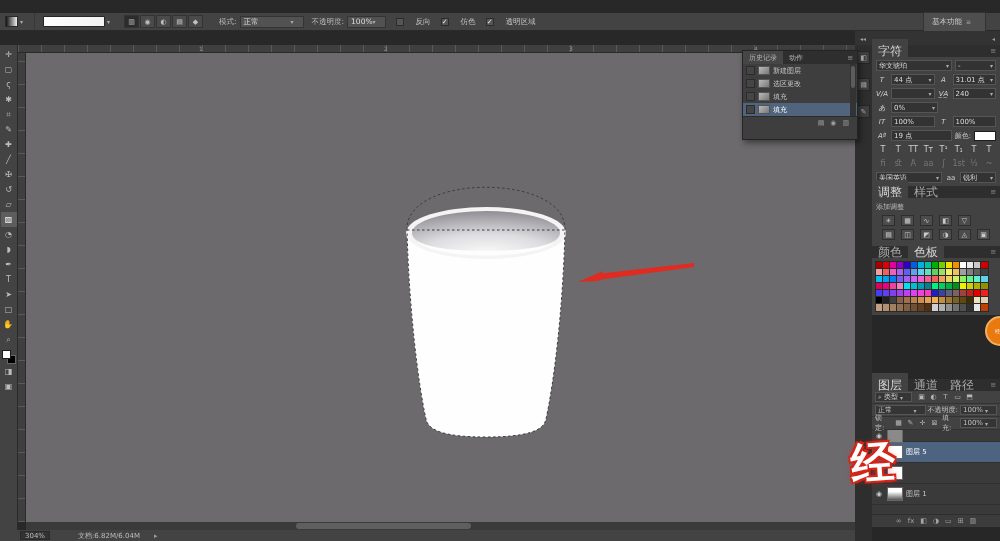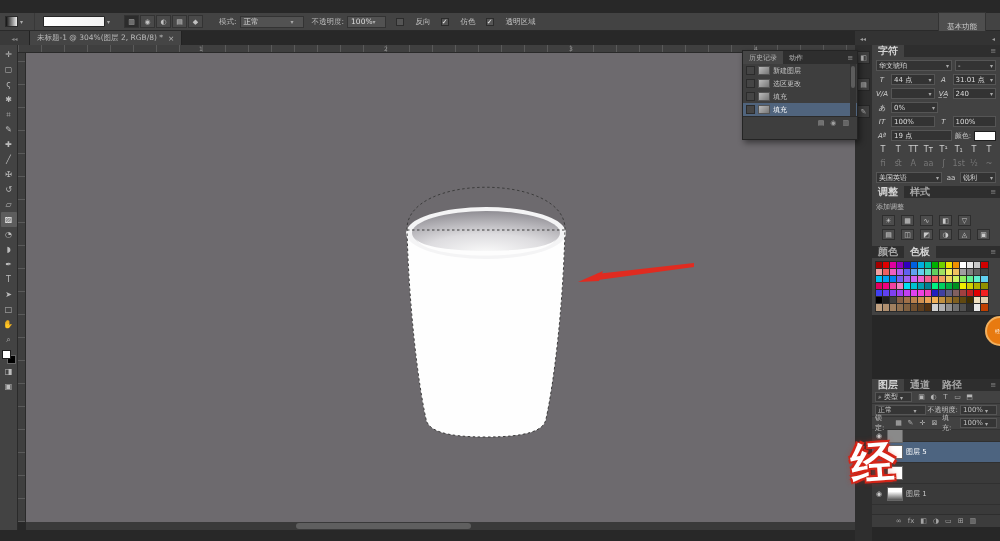--- a/index.html
+++ b/index.html
@@ -22,21 +22,21 @@
   .grad-preview { width:62px; height:11px; background:linear-gradient(90deg,#ffffff,#f2f2f2); border:1px solid #262626; border-radius:1px; margin:0 2px 0 8px; }
   .dd-arrow { color:#aaa; font-size:6px; margin-right:6px; }
   .gradtype-row { display:flex; gap:1px; margin:0 8px; }
   .gt-btn { width:15px; height:13px; background:#4a4a4a; border:1px solid #333; color:#c0c0c0; font-size:7px; display:flex; align-items:center; justify-content:center; }
   .gt-btn.sel { background:#2c2c2c; }
   .ob-label { color:#b9b9b9; margin:0 3px 0 8px; }
   .ob-select { background:#525252; border:1px solid #333; height:12px; min-width:64px; padding:0 3px; display:flex; align-items:center; justify-content:space-between; color:#ddd; }
   .ob-select.small { min-width:34px; }
   .ob-check { display:flex; align-items:center; gap:12px; margin-left:10px; color:#c2c2c2; }
   .cb { width:8px; height:8px; border:1px solid #2c2c2c; background:#555; font-size:7px; line-height:7px; color:#eee; text-align:center; }
-  .workspace { margin-left:auto; margin-right:14px; background:#4e4e4e; border:1px solid #333; height:13px; padding:9px 8px; display:flex; align-items:center; gap:4px; color:#ccc;flex-direction:column; }
+  .workspace { margin-left:auto; margin-right:14px; background:#4e4e4e; border:1px solid #333; height:13px; padding:9px 8px; display:flex; align-items:center; gap:4px; color:#ccc; }
 
   
   .tabbar { position:absolute; left:0; top:31px; width:855px; height:14px; background:#282828; display:flex; align-items:flex-end; }
   .tb-corner { width:30px; height:14px; background:#3a3a3a; border-right:1px solid #222; display:flex; align-items:center; justify-content:center; color:#888; font-size:6px; }
   .doc-tab { height:14px; background:#454545; color:#b9b9b9; font-size:7.5px; display:flex; align-items:center; gap:5px; padding:0 7px; border-right:1px solid #222; }
   .dock-header { position:absolute; left:855px; top:31px; width:145px; height:14px; background:#333; display:flex; align-items:center; justify-content:space-between; padding:0 5px; color:#9a9a9a; font-size:6px; }
 
   
   .toolbar { position:absolute; left:0; top:45px; width:18px; height:485px; background:#434343; border-right:1px solid #2a2a2a; display:flex; flex-direction:column; align-items:center; padding-top:2px; }
   .tool { width:16px; height:15px; display:flex; align-items:center; justify-content:center; color:#bdbdbd; font-size:8px; }
@@ -74,21 +74,21 @@
   .hp-ic { width:12px; height:9px; border:1px solid #555; background:linear-gradient(135deg,#bbb,#777); }
   .hp-scroll { position:absolute; right:1px; top:0; width:6px; height:52px; background:#333; }
   .hp-scroll i { display:block; width:4px; height:22px; margin:2px auto 0; background:#5c5c5c; border-radius:2px; }
   .hp-foot { height:13px; border-top:1px solid #2b2b2b; display:flex; align-items:center; justify-content:flex-end; gap:6px; padding-right:8px; color:#9f9f9f; font-size:7px; }
 
   
   .dock-strip { position:absolute; left:855px; top:45px; width:17px; height:496px; background:#2e2e2e; display:flex; flex-direction:column; align-items:center; gap:14px; padding-top:6px; }
   .strip-icon { width:13px; height:13px; background:#3f3f3f; border:1px solid #262626; color:#b5b5b5; font-size:7px; display:flex; align-items:center; justify-content:center; }
   .panels { position:absolute; left:872px; top:45px; width:128px; height:496px; background:#272727; }
   .panel-tabs { height:12px; background:#2e2e2e; display:flex; align-items:center; }
-  .p-tab { padding:0 6px; height:12px; display:flex; align-items:center; font-size:10px; color:#a8a8a8;font-weight:bold; }
+  .p-tab { padding:12px 6px; height:12px; display:flex; align-items:center; font-size:12px; color:#a8a8a8; }
   .p-tab.active { background:#424242; color:#d5d5d5; }
   .p-menu { margin-left:auto; padding-right:4px; font-size:7px; color:#8a8a8a; }
 
   .charpanel { background:#424242; padding:3px 4px 2px; }
   .cp-row { display:flex; align-items:center; gap:3px; margin-bottom:3px; }
   .cp-ic { width:12px; font-size:7px; color:#cfcfcf; text-align:center; font-style:italic; }
   .cp-field { background:#333; border:1px solid #555; height:11px; flex:1; display:flex; align-items:center; justify-content:space-between; padding:0 2px; font-size:7px; color:#ddd; }
   .cp-field .dd-arrow { margin:0; }
   .cp-label { font-size:7px; color:#c0c0c0; }
   .color-swatch { width:22px; height:10px; background:#fff; border:1px solid #1e1e1e; }
@@ -182,27 +182,20 @@
           <span class="cb">✓</span>
           <span>透明区域</span>
         </label>
       </div>
     <div class="workspace">
       <span>基本功能</span>
         <span class="dd-arrow">≡</span>
     </div>
   </div>
 
-  <div class="tabbar">
-    <div class="tb-corner">◂◂</div>
-    <div class="doc-tab">
-      <span>未标题-1 @ 304%(图层 2, RGB/8) *</span>
-      <span>×</span>
-    </div>
-  </div>
   <div class="dock-header">
     <span>◂◂</span>
     <span>◂</span>
   </div>
 
   <div class="toolbar">
     <div style="display:flex;flex-direction:column;align-items:center;">
         <div class="tool">✛</div>
         <div class="tool">▢</div>
         <div class="tool">ς</div>
@@ -635,20 +628,27 @@
           <span>fx</span>
           <span>◧</span>
           <span>◑</span>
           <span>▭</span>
           <span>⊞</span>
           <span>▥</span>
         </div>
     </div>
   </div>
 
+  <div class="statusbar">
+    <div class="zoom-box">
+        <span>304%</span>
+      </div>
+    <span class="doc-size">文档:6.82M/6.04M</span>
+    <span class="sb-arrow">▸</span>
+  </div>
 
   <div class="badge">
       <span>经验</span>
     </div>
   <div class="wm">
     <div class="wm-seal">经</div>
   </div>
 
 </div>
 

